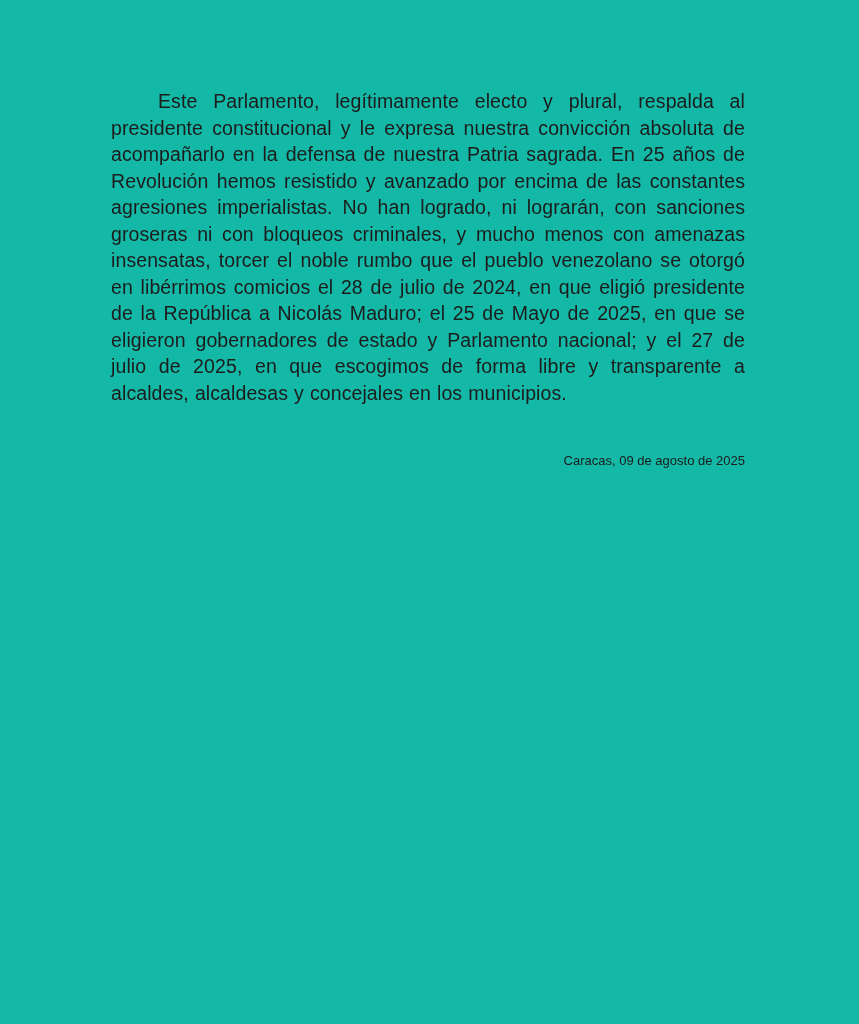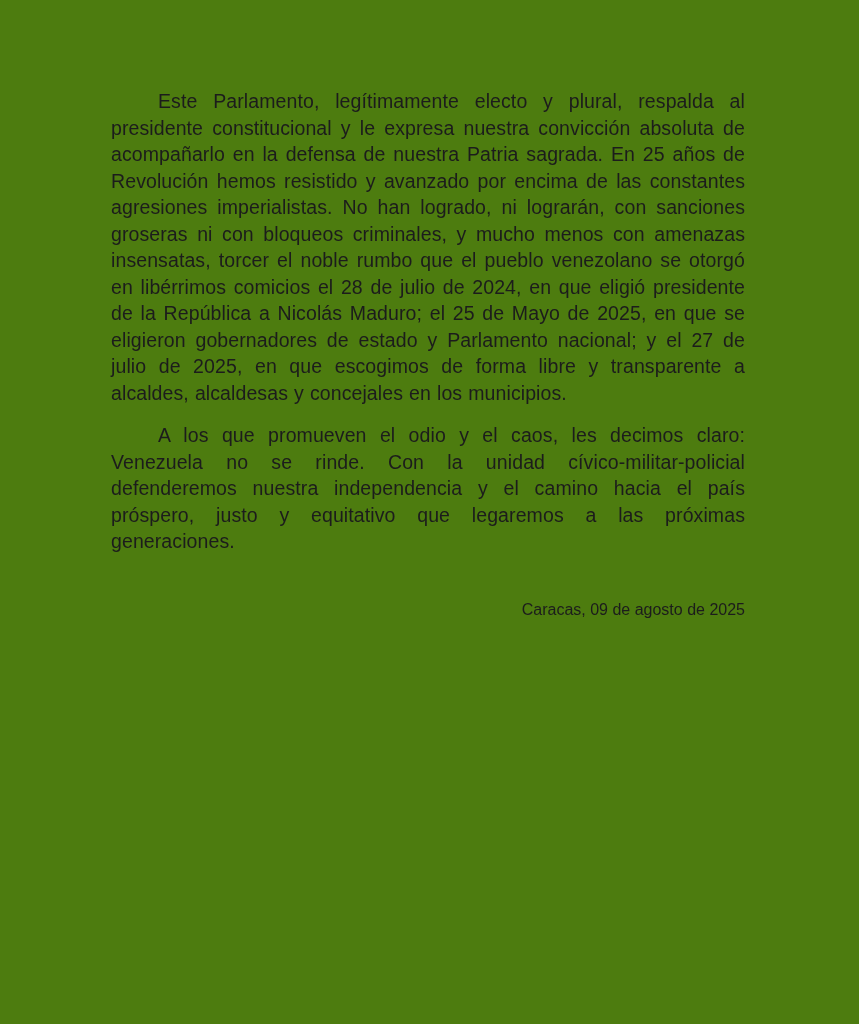--- a/index.html
+++ b/index.html
@@ -11,42 +11,41 @@
     width: 859px;
     height: 1024px;
     overflow: hidden;
     font-family: "Liberation Sans", sans-serif;
   }
   .page {
     box-sizing: border-box;
     width: 859px;
     height: 1024px;
     padding: 88px 114px 0 111px;
-    background: #4d7c0f;
+    background: #14b8a6;
     color: #1c1c1c;
   }
   .doc-paragraph {
     margin: 0 0 16px 0;
     font-size: 19.5px;
     line-height: 26.5px;
     text-align: justify;
     text-indent: 47px;
     letter-spacing: 0.1px;
     word-spacing: 0.5px;
     color: #1c1c1c;
   }
   .doc-dateline {
     margin: 42px 0 0 0;
-    font-size: 16px;
+    font-size: 13px;
     line-height: 26.5px;
     text-align: right;
     text-indent: 0;
     color: #1c1c1c;
   }
 </style>
 </head>
 <body>
 
 <div class="page">
   <p class="doc-paragraph">Este Parlamento, legítimamente electo y plural, respalda al presidente constitucional y le expresa nuestra convicción absoluta de acompañarlo en la defensa de nuestra Patria sagrada. En 25 años de Revolución hemos resistido y avanzado por encima de las constantes agresiones imperialistas. No han logrado, ni lograrán, con sanciones groseras ni con bloqueos criminales, y mucho menos con amenazas insensatas, torcer el noble rumbo que el pueblo venezolano se otorgó en libérrimos comicios el 28 de julio de 2024, en que eligió presidente de la República a Nicolás Maduro; el 25 de Mayo de 2025, en que se eligieron gobernadores de estado y Parlamento nacional; y el 27 de julio de 2025, en que escogimos de forma libre y transparente a alcaldes, alcaldesas y concejales en los municipios.</p>
-  <p class="doc-paragraph">A los que promueven el odio y el caos, les decimos claro: Venezuela no se rinde. Con la unidad cívico-militar-policial defenderemos nuestra independencia y el camino hacia el país próspero, justo y equitativo que legaremos a las próximas generaciones.</p>
   <p class="doc-dateline">Caracas, 09 de agosto de 2025</p>
 </div>
 
 </body></html>

